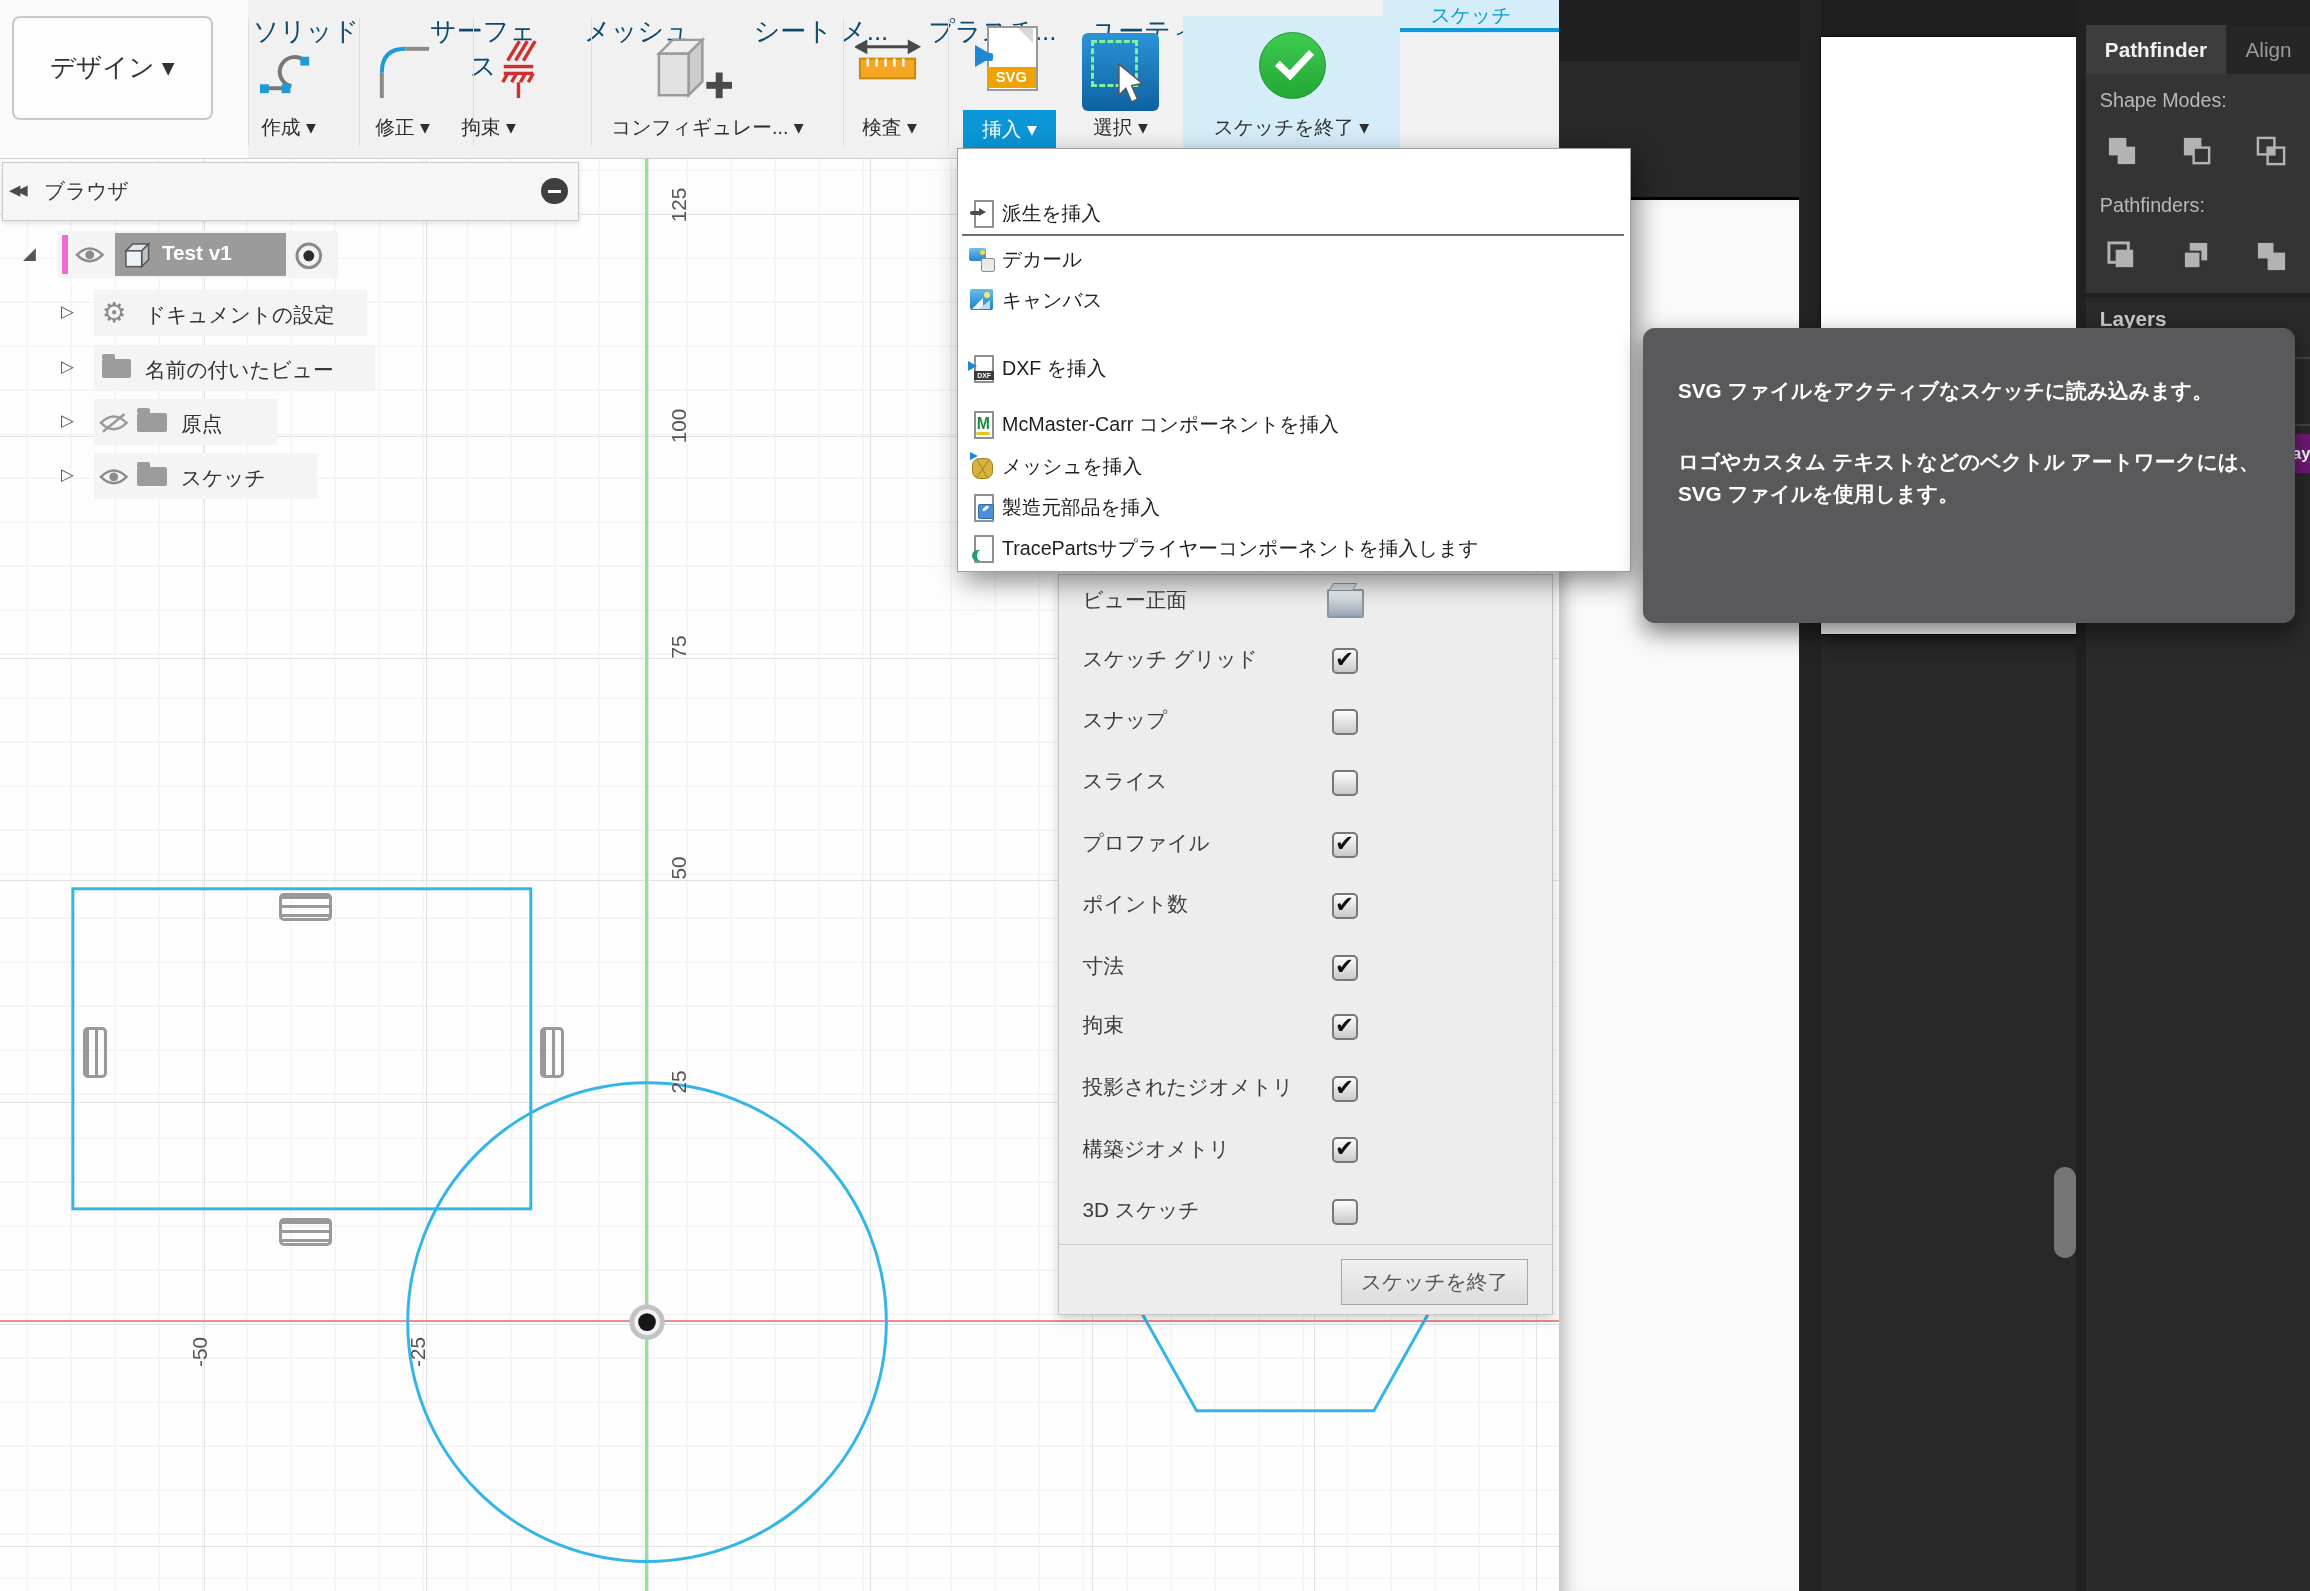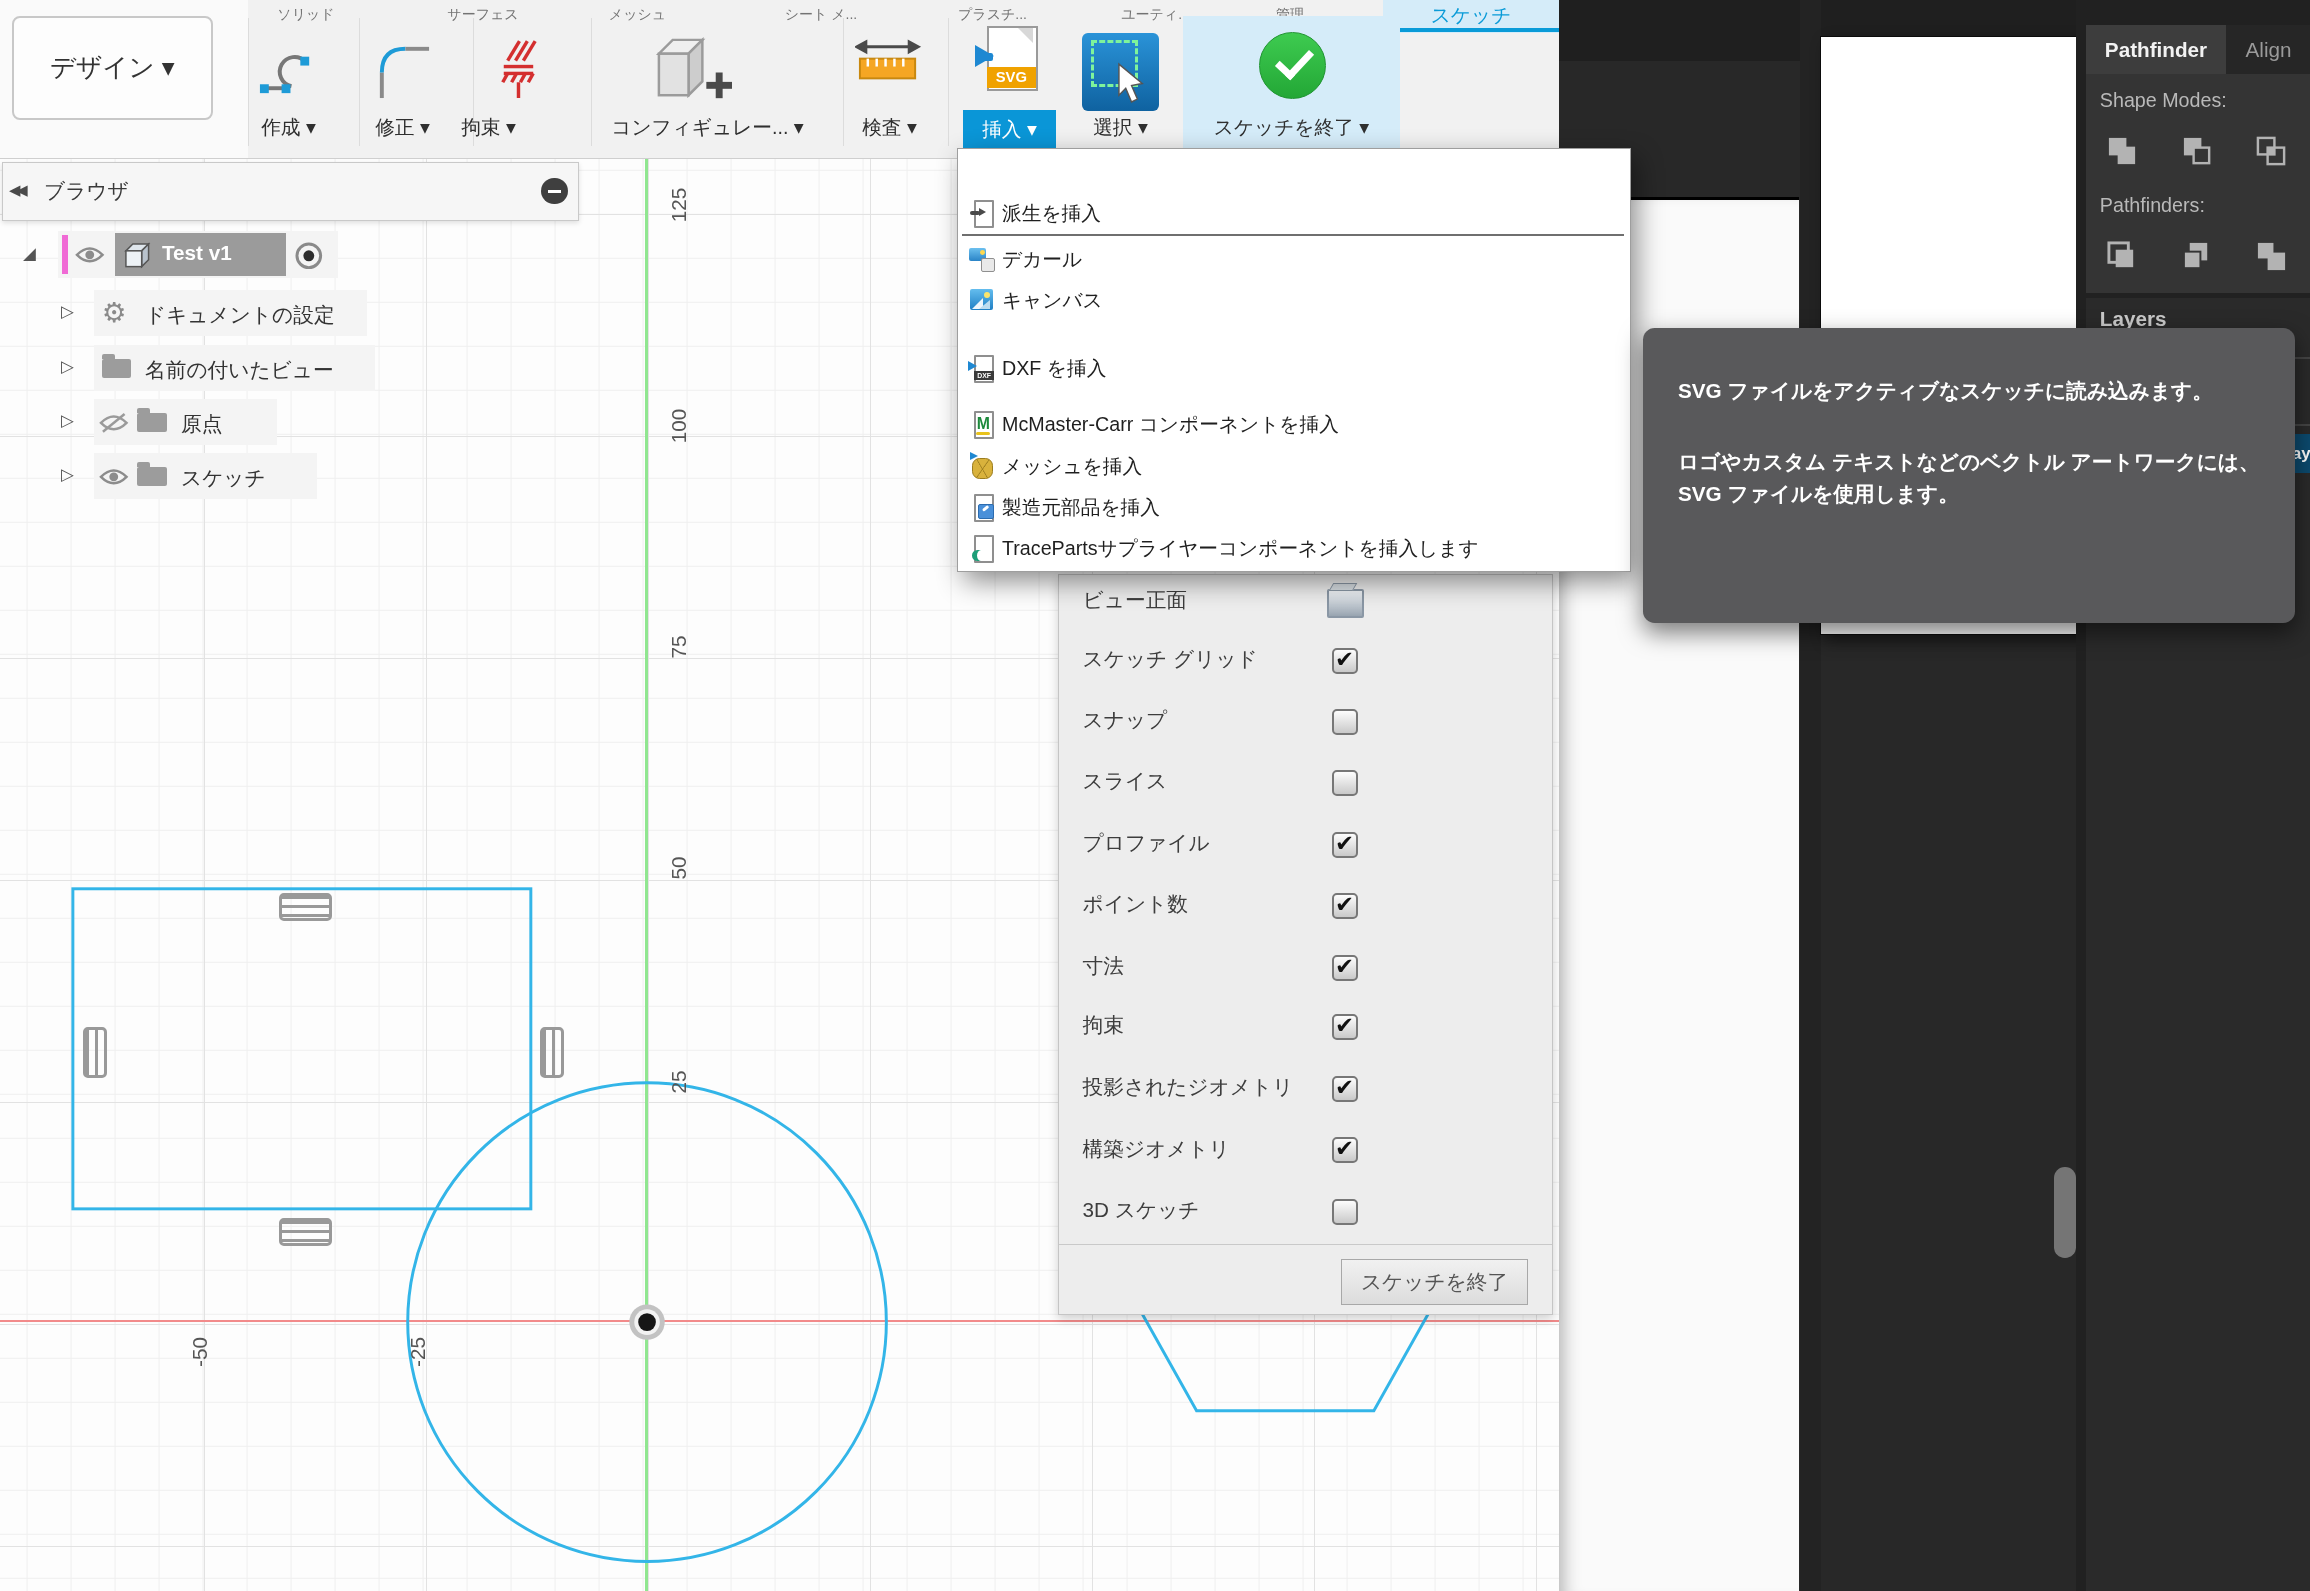--- a/index.html
+++ b/index.html
@@ -20,21 +20,21 @@
   .pf-tab-active{position:absolute;left:0;top:0;width:140px;height:49px;background:#3d3d3d;
     color:#f2f2f2;font-weight:bold;font-size:20.7px;line-height:49px;text-align:center;}
   .pf-tab-idle{position:absolute;left:140px;top:0;width:85px;height:49px;color:#9a9a9a;
     font-size:20.7px;line-height:49px;text-align:center;}
   .pf-label{position:absolute;left:13.8px;color:#b9b9b9;font-size:19.7px;}
   .pf-row{position:absolute;left:0;width:225px;height:33px;}
   .pf-ic{position:absolute;top:0;}
   .layers-panel{left:2086px;top:298px;width:225px;height:1293px;background:#2a2a2a;}
   .layers-title{position:absolute;left:13.8px;top:8.9px;color:#c9c9c9;font-size:20.7px;font-weight:bold;}
   .lay-div{background:#454545;height:2px;width:15.8px;left:2295px;}
-  .lay-chip{left:2292px;top:434px;width:18.7px;height:39px;background:#0c4a6e;color:#fff;
+  .lay-chip{left:2292px;top:434px;width:18.7px;height:39px;background:#701a75;color:#fff;
     font-size:16.7px;font-weight:bold;line-height:39px;overflow:hidden;}
   .scrollpill{left:2054px;top:1167px;width:21.7px;height:91px;border-radius:10.8px;background:#757575;}
 
   
   .fusion{left:0;top:0;width:1559px;height:1592px;background:#fdfdfd;}
   .canvas{position:absolute;left:0;top:158px;width:1559px;height:1434px;background:#fdfdfd;
     background-image:
       linear-gradient(#e2e2e2 1px,transparent 1px),
       linear-gradient(90deg,#e2e2e2 1px,transparent 1px),
       linear-gradient(#efefef 1px,transparent 1px),
@@ -52,21 +52,21 @@
   .comb.v{width:17.7px;height:45px;background:
     repeating-linear-gradient(90deg,#999 0 3px,transparent 3px 8.9px);}
 
   
   .ribbon{position:absolute;left:0;top:0;width:1559px;height:158px;background:#f1f1f1;
     border-bottom:1px solid #cfcfcf;}
   .ribbon-left{position:absolute;left:0;top:0;width:248px;height:158px;background:#fafafa;}
   .design-btn{position:absolute;left:11.8px;top:15.8px;width:197px;height:100px;background:#fdfdfd;
     border:2px solid #c8c8c8;border-radius:7.9px;color:#333;font-size:25.6px;text-align:center;
     line-height:99px;}
-  .tab{position:absolute;top:6px;height:27.6px;color:#737373;font-size:14px;text-align:center;}
+  .tab{position:absolute;top:14px;height:27.6px;color:#0c4a6e;font-size:26px;text-align:center;}
   .tab-underline{position:absolute;left:1383px;top:27.6px;width:176px;height:4.9px;background:#0a9bd8;}
   .tab-active-block{position:absolute;left:1383px;top:0;width:176px;height:32.5px;background:#d5ecf9;}
   .tab-active-label{position:absolute;left:1383px;top:2px;width:176px;height:27.6px;color:#0a9bd8;
     font-size:19.7px;text-align:center;}
   .rsep{position:absolute;top:17.7px;width:1px;height:128px;background:#dcdcdc;}
   .rlabel{position:absolute;top:114px;height:29.6px;color:#2f2f2f;font-size:19.7px;text-align:center;}
   .insert-label{position:absolute;left:963px;top:110px;width:93px;height:39px;background:#0a96d7;
     color:#fff;font-size:19.7px;text-align:center;line-height:39px;}
   .finish-block{position:absolute;left:1183px;top:15.8px;width:217px;height:137px;background:#d5ecf9;}
   .green-check{position:absolute;left:76px;top:15.8px;width:65px;height:65px;border-radius:50%;

